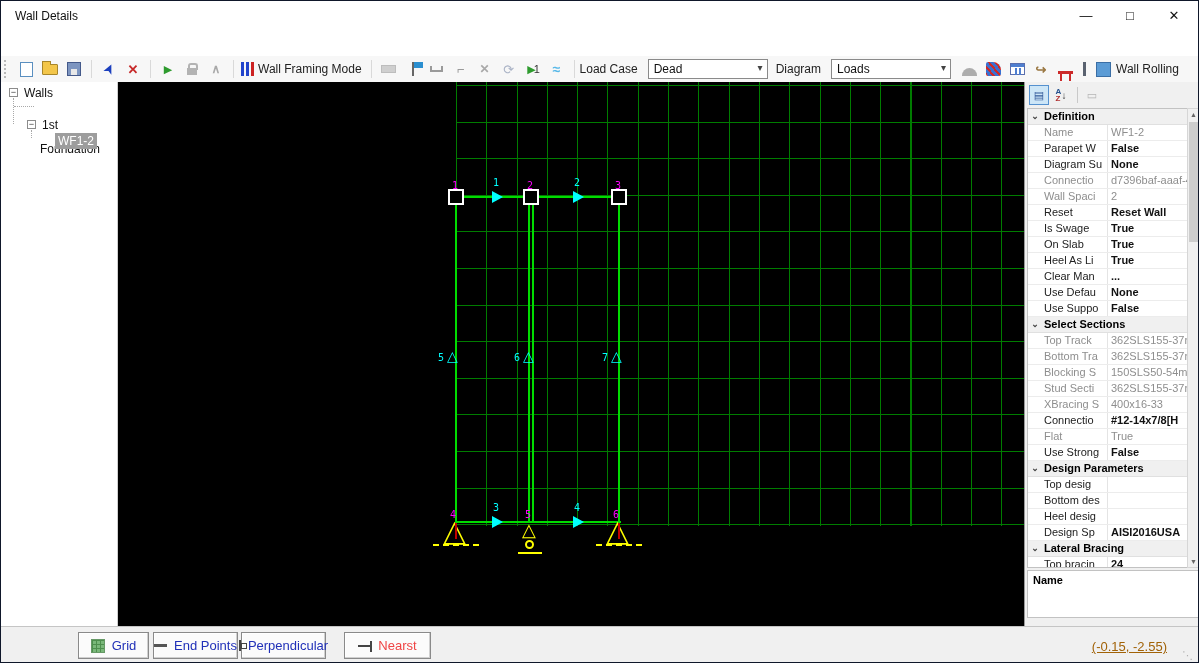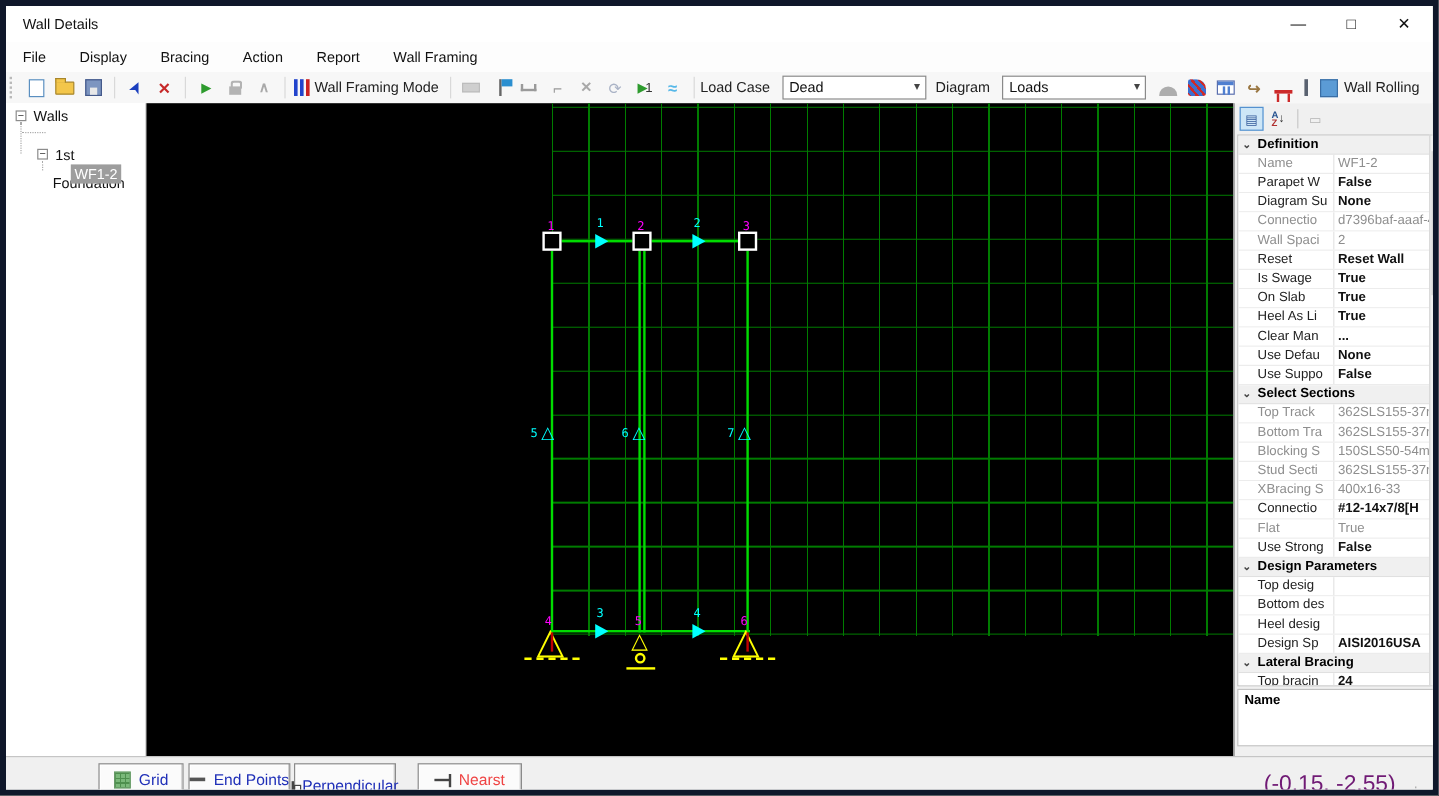--- a/index.html
+++ b/index.html
@@ -1,17 +1,17 @@
 <!DOCTYPE html>
 <html><head>
 <meta charset="utf-8">
 <style>
   html,body{margin:0;padding:0;background:#555;}
   *{box-sizing:border-box;font-family:"Liberation Sans",sans-serif;}
-  #win{position:relative;width:1199px;height:663px;background:#fff;border:5px solid #0f172a;overflow:hidden;}
+  #win{position:relative;width:1199px;height:663px;background:#fff;border:1px solid #0f172a;overflow:hidden;}
 
   
   #titlebar{position:absolute;left:0;top:0;width:100%;height:30px;background:#fff;}
   #title{position:absolute;left:14px;top:8px;font-size:12px;color:#111;}
   .winbtn{position:absolute;top:0;width:44px;height:30px;text-align:center;line-height:30px;font-size:13px;color:#111;cursor:default;}
   #btn-min{right:90px;} #btn-max{right:46px;} #btn-close{right:2px;}
 
   
   #menubar{position:absolute;left:0;top:30px;width:100%;height:25px;background:#fdfdfd;display:flex;align-items:center;padding-left:14px;gap:0;}
   .menu-item{font-size:12px;color:#111;padding:4px 14px 4px 0;margin-right:14px;white-space:nowrap;}
@@ -116,43 +116,35 @@
   #statusbar{position:absolute;left:0;top:625px;width:100%;height:38px;background:#f0f0f0;border-top:1px solid #c5c5c5;font-size:13px;color:#222;}
   #snaplabel{position:absolute;left:20px;top:11px;margin-top:47px;}
   .snapbtn{position:absolute;top:5px;height:27px;background:#fbfbfb;border:1px solid #8a8a8a;box-shadow:inset -1px -1px 0 #d0d0d0, inset 1px 1px 0 #fff;display:flex;align-items:center;justify-content:center;gap:7px;font-size:13px;}
   .snapbtn .lbl-blue{color:#2030b8;} .snapbtn .lbl-dark{color:#ef4444;}
   .icon-grid{width:14px;height:14px;background:#7ab87a;background-image:repeating-linear-gradient(to right,#4e8f4e 0 1px,transparent 1px 4px),repeating-linear-gradient(to bottom,#4e8f4e 0 1px,transparent 1px 4px);border:1px solid #679967;}
   .icon-endpt{width:13px;height:0;border-top:3px solid #555;}
   .icon-perp{width:11px;height:11px;border-left:2px solid #444;border-bottom:2px solid #444;position:relative;}
   .icon-perp::after{content:"";position:absolute;left:0;bottom:0;width:4px;height:4px;border:1px solid #444;}
   .icon-near{width:13px;height:0;border-top:2px solid #444;position:relative;}
   .icon-near::after{content:"";position:absolute;right:-1px;top:-6px;width:2px;height:11px;background:#444;}
-  #coords{position:absolute;right:31px;top:12px;font-size:19px;color:#701a75;}
+  #coords{position:absolute;right:31px;top:12px;font-size:13px;color:#a16207;text-decoration:underline;}
   #grip-corner{position:absolute;right:4px;bottom:2px;color:#b0b0b0;font-size:11px;letter-spacing:1px;}
 </style>
 </head>
 <body>
 
 <div id="win">
 
   <div id="titlebar">
     <span id="title">Wall Details</span>
     <span class="winbtn" id="btn-min">—</span>
     <span class="winbtn" id="btn-max">□</span>
     <span class="winbtn" id="btn-close">✕</span>
   </div>
 
-  <div id="menubar">
-    <span class="menu-item">File</span>
-    <span class="menu-item">Display</span>
-    <span class="menu-item">Bracing</span>
-    <span class="menu-item">Action</span>
-    <span class="menu-item">Report</span>
-    <span class="menu-item">Wall Framing</span>
-  </div>
 
   <div id="toolbar">
     <span class="grip"></span>
     <span class="tbtn">
         <span class="ticon-doc"></span>
       </span>
     <span class="tbtn">
         <span class="ticon-folder"></span>
       </span>
     <span class="tbtn">
@@ -485,21 +477,21 @@
   <div id="statusbar">
     <span id="snaplabel">Snap :</span>
     <span class="snapbtn" style="left:77px;width:71px;">
       <span class="icon-grid"></span>
       <span class="lbl-blue">Grid</span>
     </span>
     <span class="snapbtn" style="left:152px;width:85px;">
       <span class="icon-endpt"></span>
       <span class="lbl-blue">End Points</span>
     </span>
-    <span class="snapbtn" style="left:240px;width:85px;align-items:flex-end;">
+    <span class="snapbtn" style="left:240px;width:85px;">
       <span class="icon-perp"></span>
       <span class="lbl-blue">Perpendicular</span>
     </span>
     <span class="snapbtn" style="left:343px;width:87px;">
       <span class="icon-near"></span>
       <span class="lbl-dark">Nearst</span>
     </span>
     <span id="coords">(-0.15, -2.55)</span>
     <span id="grip-corner">⋱</span>
   </div>

